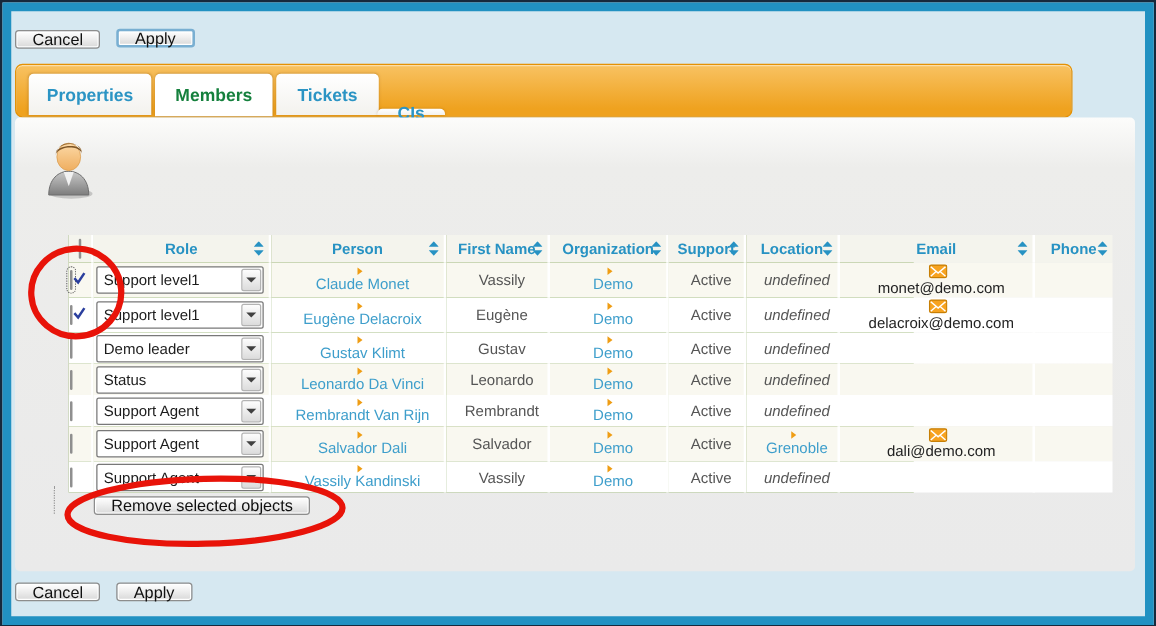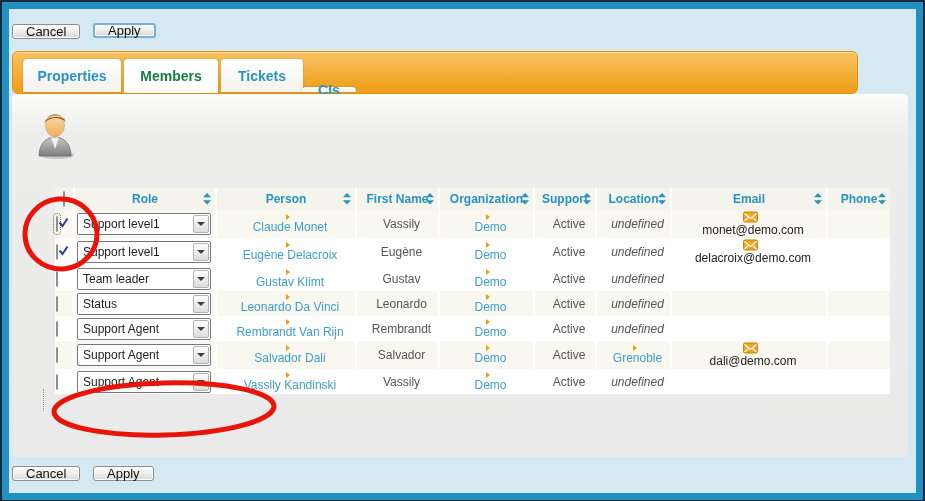--- a/index.html
+++ b/index.html
@@ -290,21 +290,21 @@
               </div>
             </td>
             <td>
               <div class="cell-pad muted"></div>
             </td>
           </tr>
           <tr>
             <td><span class="cb"></span></td>
             <td class="selwrap">
               <div class="select">
-                <span>Team leader</span>
+                <span>Demo leader</span>
                 <span class="dd-btn">
                   <i class="dd-arrow"></i>
                 </span>
               </div>
             </td>
             <td>
               <div class="cell-pad">
                 <span class="abullet"></span>
                 <a class="link">Gustav Klimt</a>
               </div>
@@ -500,20 +500,21 @@
             <td>
               <div class="cell-pad muted"></div>
             </td>
           </tr>
         </tbody>
     </table>
   </div>
 
   <div class="focus-artifact"></div>
 
+  <div class="btn" style="left:75px; top:397px;">Remove selected objects</div>
 
   <div class="btn" style="left:12px; top:466px;">Cancel</div>
   <div class="btn" style="left:93px; top:466px;">Apply</div>
 
   <svg class="annotation" width="925" height="501" viewBox="0 0 925 501">
     <ellipse cx="61" cy="234" rx="36" ry="35" fill="none" stroke="#e81309" stroke-width="5" transform="rotate(-4 61 234)"></ellipse>
     <ellipse cx="164" cy="409" rx="110" ry="26" fill="none" stroke="#e81309" stroke-width="5" transform="rotate(-1.5 164 409)"></ellipse>
   </svg>
 </div>
 

